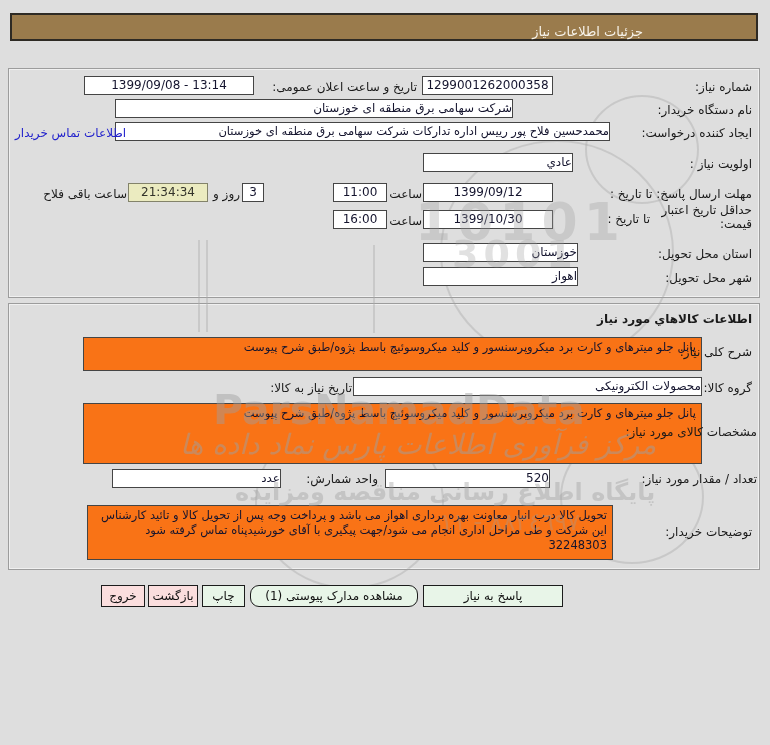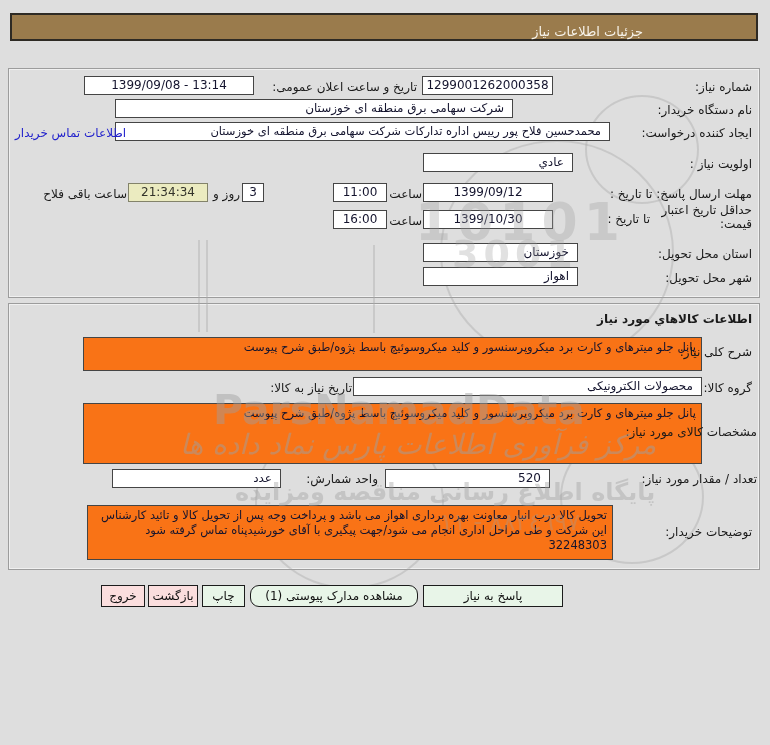--- a/index.html
+++ b/index.html
@@ -30,21 +30,21 @@
   .lbl{position:absolute; white-space:nowrap; color:#1a1a1a; z-index:3;}
   .lblw{position:absolute; color:#1a1a1a; z-index:3; text-align:right; line-height:14px;}
   .bold{font-weight:bold;}
   
   .box{
     position:absolute; background:#ffffff; border:1px solid #454545;
     box-sizing:border-box; height:19px; line-height:17px; overflow:hidden;
     color:#14142e; z-index:2;
   }
   .c{text-align:center; direction:ltr;}
-  .r{text-align:right; padding:0 8px; direction:rtl;}
+  .r{text-align:right; padding:0 0; direction:rtl;}
   .ta{
     position:absolute; background:#f97316; border:1px solid #454545;
     box-sizing:border-box; overflow:hidden; color:#14142e; z-index:2;
     text-align:right; padding:2px 5px; line-height:15px; font-size:11.5px;
   }
   .countdown{
     position:absolute; background:#ebebc0; border:1px solid #83836a;
     box-sizing:border-box; height:19px; line-height:17px; text-align:center;
     direction:ltr; color:#33332a; z-index:2;
   }

